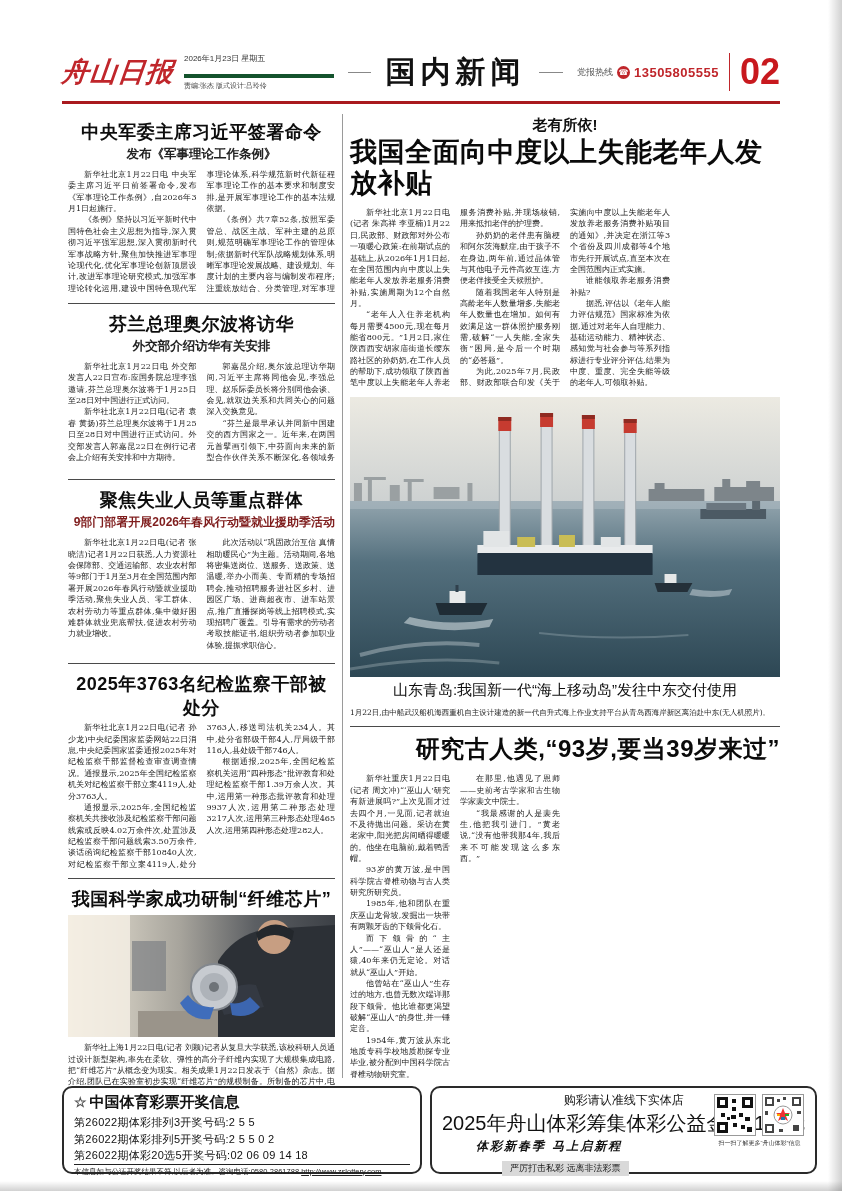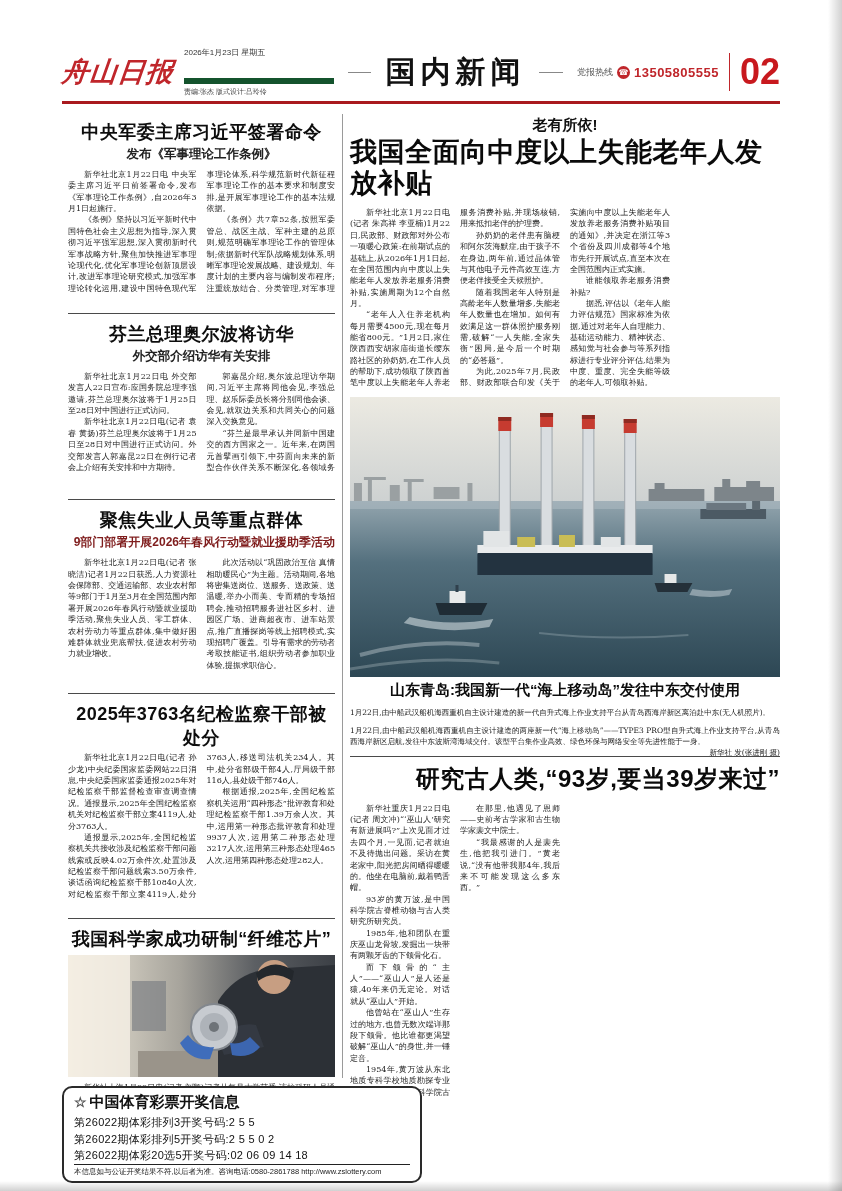--- a/index.html
+++ b/index.html
@@ -8,40 +8,40 @@
   .edge-r{position:absolute;top:0;right:0;width:14px;height:100%;
           background:linear-gradient(to right,rgba(0,0,0,0),rgba(0,0,0,.18));}
   .edge-b{position:absolute;left:0;bottom:0;width:100%;height:10px;
           background:linear-gradient(to bottom,rgba(0,0,0,0),rgba(0,0,0,.18));}
   
   .masthead{position:absolute;left:62px;right:62px;top:46px;height:52px;
             display:flex;align-items:center;}
   .logo{font-family:"DejaVu Serif",serif;font-weight:bold;font-style:italic;
         font-size:27px;color:#c0262b;transform:skewX(-6deg);letter-spacing:1px;white-space:nowrap;}
   .mh-dateblk{margin-left:10px;width:150px;}
-  .mh-date{font-size:8px;color:#333;padding-bottom:20px;border-bottom:6px solid #14532d;}
+  .mh-date{font-size:8px;color:#333;padding-bottom:10px;border-bottom:4px solid #14532d;}
   .mh-credits{font-size:7px;color:#444;padding-top:3px;}
   .mh-line{flex:1;height:1px;background:#888;margin:0 14px;}
   .section-title{margin:0;font-size:30px;font-weight:bold;letter-spacing:5px;color:#111;white-space:nowrap;}
   .mh-right{display:flex;align-items:center;white-space:nowrap;}
   .hotline-label{font-size:9px;color:#555;margin-right:4px;}
   .phone-icon{display:inline-flex;align-items:center;justify-content:center;
       width:13px;height:13px;border-radius:50%;background:#c0262b;color:#fff;
       font-size:8px;margin-right:4px;}
   .hotline-number{font-size:13px;font-weight:bold;color:#c0262b;letter-spacing:.5px;}
   .pg-divider{width:1px;height:38px;background:#c0262b;margin:0 10px;}
   .page-number{font-size:36px;font-weight:bold;color:#c8191e;line-height:1;}
   .red-rule{position:absolute;left:62px;right:62px;top:101px;height:3px;background:#a9191e;}
   
   .content{position:absolute;left:68px;right:62px;top:112px;height:966px;display:flex;}
   .left-col{width:267px;flex:none;}
   .v-divider{width:1px;background:#9a9a9a;margin:2px 7px 0 7px;flex:none;}
   .center-col{flex:1;min-width:0;}
   
-  .art{border-bottom:1px solid #4a4a4a;padding:6px 0 16px;}
+  .art{border-bottom:1px solid #4a4a4a;padding:6px 0 6px;}
   .art:last-child{border-bottom:none;}
   .h-big{margin:2px 0 2px;font-size:18px;font-weight:bold;text-align:center;letter-spacing:.5px;color:#0d0d0d;}
   .h-sub{margin:0 0 6px;font-size:12.5px;font-weight:600;text-align:center;color:#222;}
   .h-sub2{margin:0 0 6px;font-size:12px;font-weight:600;text-align:right;color:#7f1d1d;line-height:1.45;}
   .body2{column-count:2;column-gap:10px;column-fill:auto;overflow:hidden;
          font-size:8px;line-height:1.42;text-align:justify;color:#222;
          font-family:"DejaVu Serif",serif;}
   .body2 p,.body4 p,.cap-text p{margin:0;text-indent:2em;}
   .a1{height:128px;} .a2{height:112px;} .a3{height:120px;} .a4{height:150px;}
   
@@ -50,37 +50,37 @@
             font-family:"DejaVu Serif",serif;}
   
   .kicker{margin:4px 0 2px;font-size:15px;font-weight:600;text-align:center;color:#111;}
   .main-head{margin:0 0 8px;font-size:27px;font-weight:bold;
              letter-spacing:.5px;color:#0a0a0a;line-height:1.15;}
   .body4{column-count:4;column-gap:10px;column-fill:auto;overflow:hidden;
          font-size:8px;line-height:1.42;text-align:justify;color:#222;
          font-family:"DejaVu Serif",serif;}
   .elder-body{height:184px;}
   .main-photo{width:100%;height:280px;display:block;margin:6px 0 4px;}
-  .cap-title{margin:2px 0 3px;font-size:15px;font-weight:bold;text-align:center;color:#0d0d0d;}
+  .cap-title{margin:2px 0 3px;font-size:15px;font-weight:normal;text-align:center;color:#0d0d0d;}
   .photo-cap{font-size:7.5px;line-height:1.45;text-align:justify;color:#222;
              font-family:"DejaVu Serif",serif;}
   .photo-cap .credit{float:right;margin-left:8px;}
   .mid-divider{height:1px;background:#4a4a4a;margin:8px 0 6px;}
   .fossil-head{margin:2px 0 8px;font-size:24px;font-weight:bold;text-align:right;
                letter-spacing:.5px;color:#0a0a0a;}
   .fossil-body{height:312px;}
   
-  .bottom{position:absolute;left:62px;right:62px;top:1086px;height:88px;display:flex;gap:8px;flex-direction:column;}
+  .bottom{position:absolute;left:62px;right:62px;top:1086px;height:88px;display:flex;gap:8px;}
   .box{border:2px solid #2a2a2a;border-radius:10px;background:#fff;box-sizing:border-box;}
   .lot-box{width:360px;flex:none;padding:5px 10px 4px;display:flex;flex-direction:column;}
   .lot-title{font-size:15px;font-weight:bold;color:#111;margin:0 0 2px;}
   .star-icon{color:#555;font-size:14px;margin-right:3px;}
   .lot-line{font-size:11px;color:#111;line-height:1.5;letter-spacing:.3px;}
   .lot-footer{margin-top:auto;border-top:1.5px solid #222;padding-top:2px;font-size:7.5px;color:#222;}
-  .lot-footer .url{}
+  .lot-footer .url{text-decoration:underline;}
   .ad-box{flex:1;padding:4px 10px;position:relative;}
   .ad-line1{font-size:12px;font-weight:normal;text-align:center;color:#111;margin:0;}
   .ad-line2{font-size:20px;color:#111;margin:1px 0 1px;white-space:nowrap;}
   .ad-slogan{font-family:"DejaVu Serif",serif;font-style:italic;font-weight:bold;
              font-size:12px;color:#111;margin:0 0 2px;letter-spacing:2px;padding-left:34px;}
   .ad-warning{display:inline-block;background:#d9d9d9;color:#222;font-size:9px;
               padding:1px 8px;margin-left:60px;}
   .qr-wrap{position:absolute;right:8px;top:6px;width:96px;text-align:center;}
   .qr-row{display:flex;gap:6px;justify-content:center;}
   .qr{width:40px;height:40px;border:1px solid #999;background:#fff;}
@@ -282,21 +282,20 @@
             <rect x="404" y="104" width="8" height="9" fill="#5d6971"></rect>
           </g>
 
           <path d="M10 258 q60 -16 120 -10" stroke="#e8eef0" stroke-width="4" fill="none" opacity="0.35"></path>
           <path d="M0 272 q80 -14 150 -6" stroke="#e8eef0" stroke-width="3" fill="none" opacity="0.25"></path>
           <path d="M190 236 q70 8 150 2" stroke="#cfdade" stroke-width="2" fill="none" opacity="0.25"></path>
         </svg>
         <h2 class="cap-title">山东青岛:我国新一代“海上移动岛”发往中东交付使用</h2>
         <div class="photo-cap">
           <p style="text-indent:0">1月22日,由中船武汉船机海西重机自主设计建造的新一代自升式海上作业支持平台从青岛西海岸新区离泊赴中东(无人机照片)。</p>
-          <p style="text-indent:0"><span>1月22日,由中船武汉船机海西重机自主设计建造的两座新一代“海上移动岛”——TYPE3 PRO型自升式海上作业支持平台,从青岛西海岸新区启航,发往中东波斯湾海域交付。该型平台集作业高效、绿色环保与网络安全等先进性能于一身。</span><span class="credit">新华社 发(张进刚 摄)</span></p>
         </div>
       </section>
 
       <div class="mid-divider"></div>
 
       <section>
         <h1 class="fossil-head">研究古人类,“93岁,要当39岁来过”</h1>
         <div class="body4 fossil-body">
             <p>新华社重庆1月22日电(记者 周文冲)“‘巫山人’研究有新进展吗?”上次见面才过去四个月,一见面,记者就迫不及待抛出问题。采访在黄老家中,阳光把房间晒得暖暖的。他坐在电脑前,戴着鸭舌帽。</p>
             <p>93岁的黄万波,是中国科学院古脊椎动物与古人类研究所研究员。</p>

